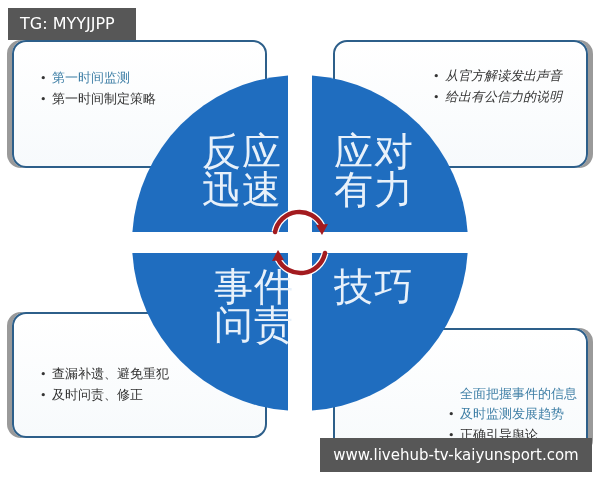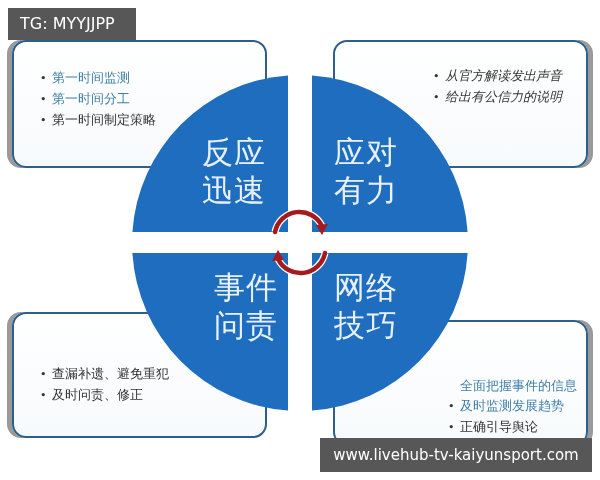--- a/index.html
+++ b/index.html
@@ -13,59 +13,58 @@
     background: linear-gradient(180deg, #ffffff 0%, #f7fafc 100%);
     border: 2px solid #2d5f8a;
     border-radius: 14px;
     box-sizing: border-box;
   }
   .box-shadow-left { box-shadow: -5px 0 0 0 #9a9a9a; }
   .box-shadow-right { box-shadow: 5px 0 0 0 #9a9a9a; }
   #box-tl { left: 12px; top: 40px; width: 255px; height: 128px; }
   #box-tr { left: 333px; top: 40px; width: 255px; height: 128px; font-style: italic; }
   #box-bl { left: 12px; top: 312px; width: 255px; height: 126px; }
-  #box-br { left: 333px; top: 320px; width: 255px; height: 126px; }
+  #box-br { left: 333px; top: 328px; width: 255px; height: 126px; }
 
   .bullets { position: absolute; margin: 18px; padding: 0; list-style: none; font-size: 13px; line-height: 20px; }
   .bullets li { white-space: nowrap; }
   .bullets li .dot { display: inline-block; width: 12px; color: #333; font-size: 11px; }
   .c-blue { color: #3f7fa6; }
   .c-dark { color: #333333; }
   #box-tl .bullets { left: 8px; top: 8px; }
   #box-tr .bullets { left: 80px; top: 6px; }
   #box-bl .bullets { left: 8px; top: 32px; }
   #box-br .bullets { left: 95px; top: 36px; }
 
   .pie { position: absolute; left: 132px; top: 75px; width: 336px; height: 336px; }
 
   .quad-label {
     position: absolute; color: #e8f1fa;
     font-family: "DejaVu Sans", "Liberation Sans", sans-serif;
-    font-size: 31px; line-height: 38px; letter-spacing: 1px;
+    font-size: 39px; line-height: 38px; letter-spacing: 1px;
     text-align: left; width: 80px;
   }
   #label-tl { left: 202px; top: 133px; }
   #label-tr { left: 334px; top: 133px; }
   #label-bl { left: 202px; top: 268px; margin-left: 12px; }
   #label-br { left: 334px; top: 268px; }
 
   .overlay {
     position: absolute; background: #575757; color: #ffffff;
     font-family: "DejaVu Sans", "Liberation Sans", sans-serif;
   }
   #tg-badge { left: 8px; top: 8px; width: 128px; height: 32px; font-size: 16px; line-height: 32px; text-indent: 12px; }
   #url-bar { left: 320px; top: 438px; width: 272px; height: 34px; font-size: 15px; line-height: 34px; text-align: center; }
 </style>
 </head>
 <body>
 
 <div class="box box-shadow-left" id="box-tl">
   <ul class="bullets">
     <li class="c-blue"><span class="dot">•</span><span>第一时间监测</span></li>
-    <li class="c-blue"><span class="dot">•</span><span>第一时间分工</span></li>
     <li class="c-dark"><span class="dot">•</span><span>第一时间制定策略</span></li>
   </ul>
 </div>
 
 <div class="box box-shadow-right" id="box-tr">
   <ul class="bullets">
     <li class="c-dark"><span class="dot">•</span><span>从官方解读发出声音</span></li>
     <li class="c-dark"><span class="dot">•</span><span>给出有公信力的说明</span></li>
   </ul>
 </div>
@@ -114,18 +113,17 @@
 </div>
 <div class="quad-label" id="label-tr">
   <div>应对</div>
   <div>有力</div>
 </div>
 <div class="quad-label" id="label-bl">
   <div>事件</div>
   <div>问责</div>
 </div>
 <div class="quad-label" id="label-br">
-  <div>网络</div>
   <div>技巧</div>
 </div>
 
 <div class="overlay" id="tg-badge">TG: MYYJJPP</div>
 <div class="overlay" id="url-bar">www.livehub-tv-kaiyunsport.com</div>
 
 </body></html>

